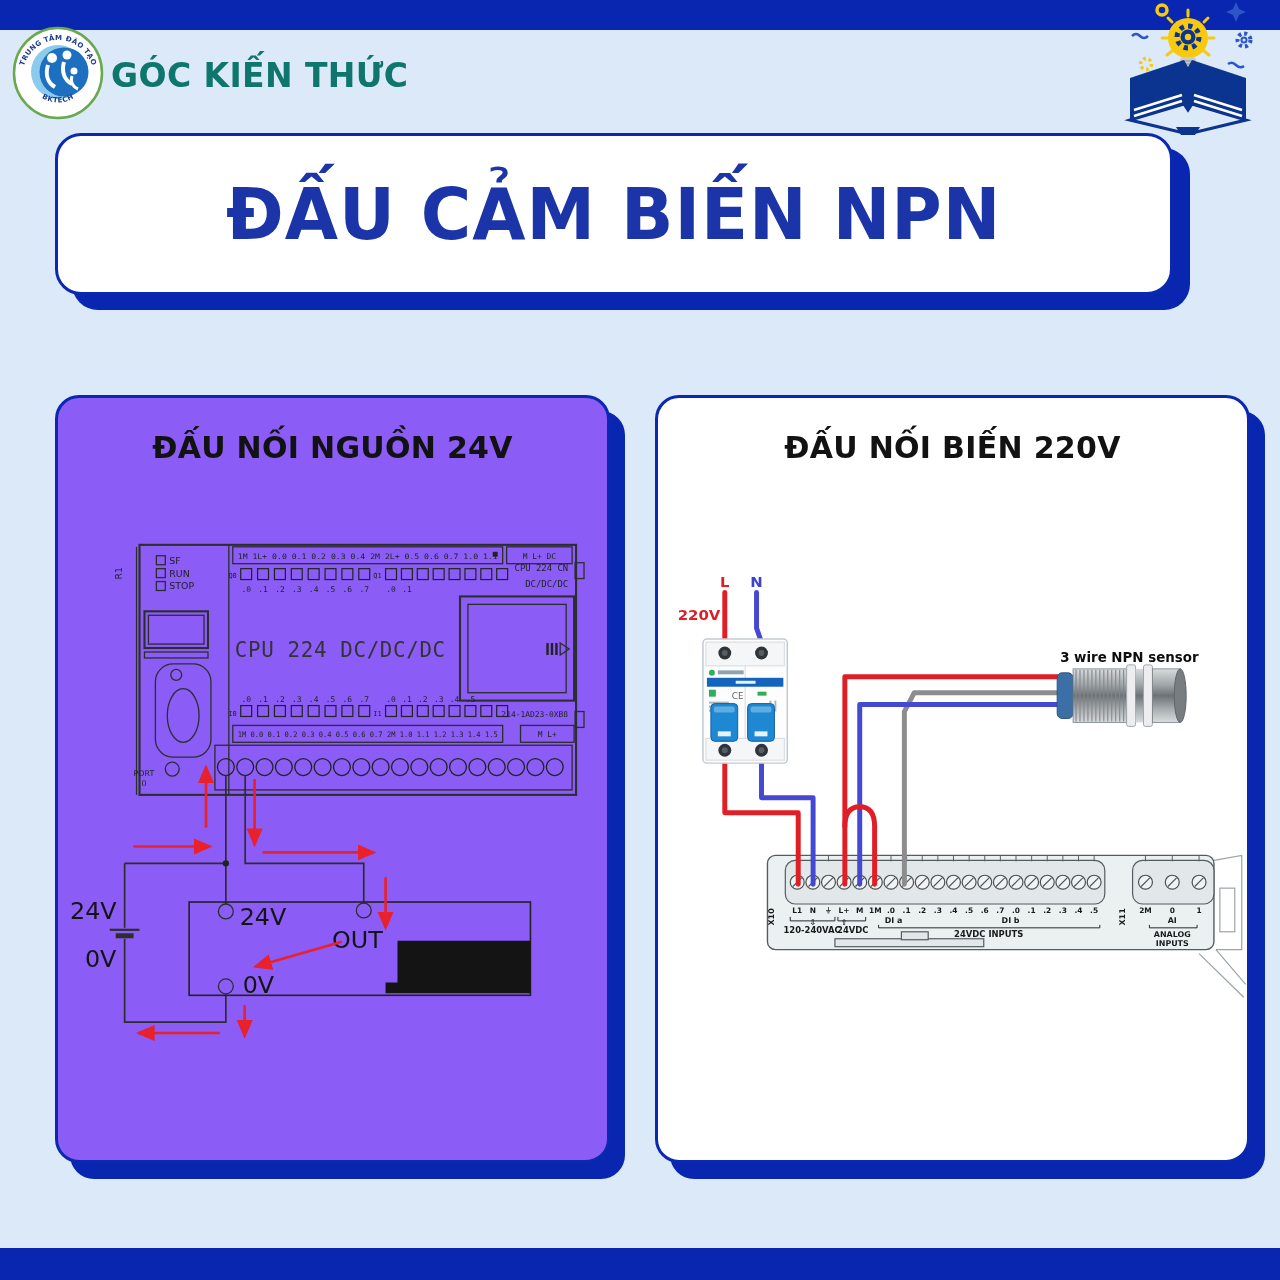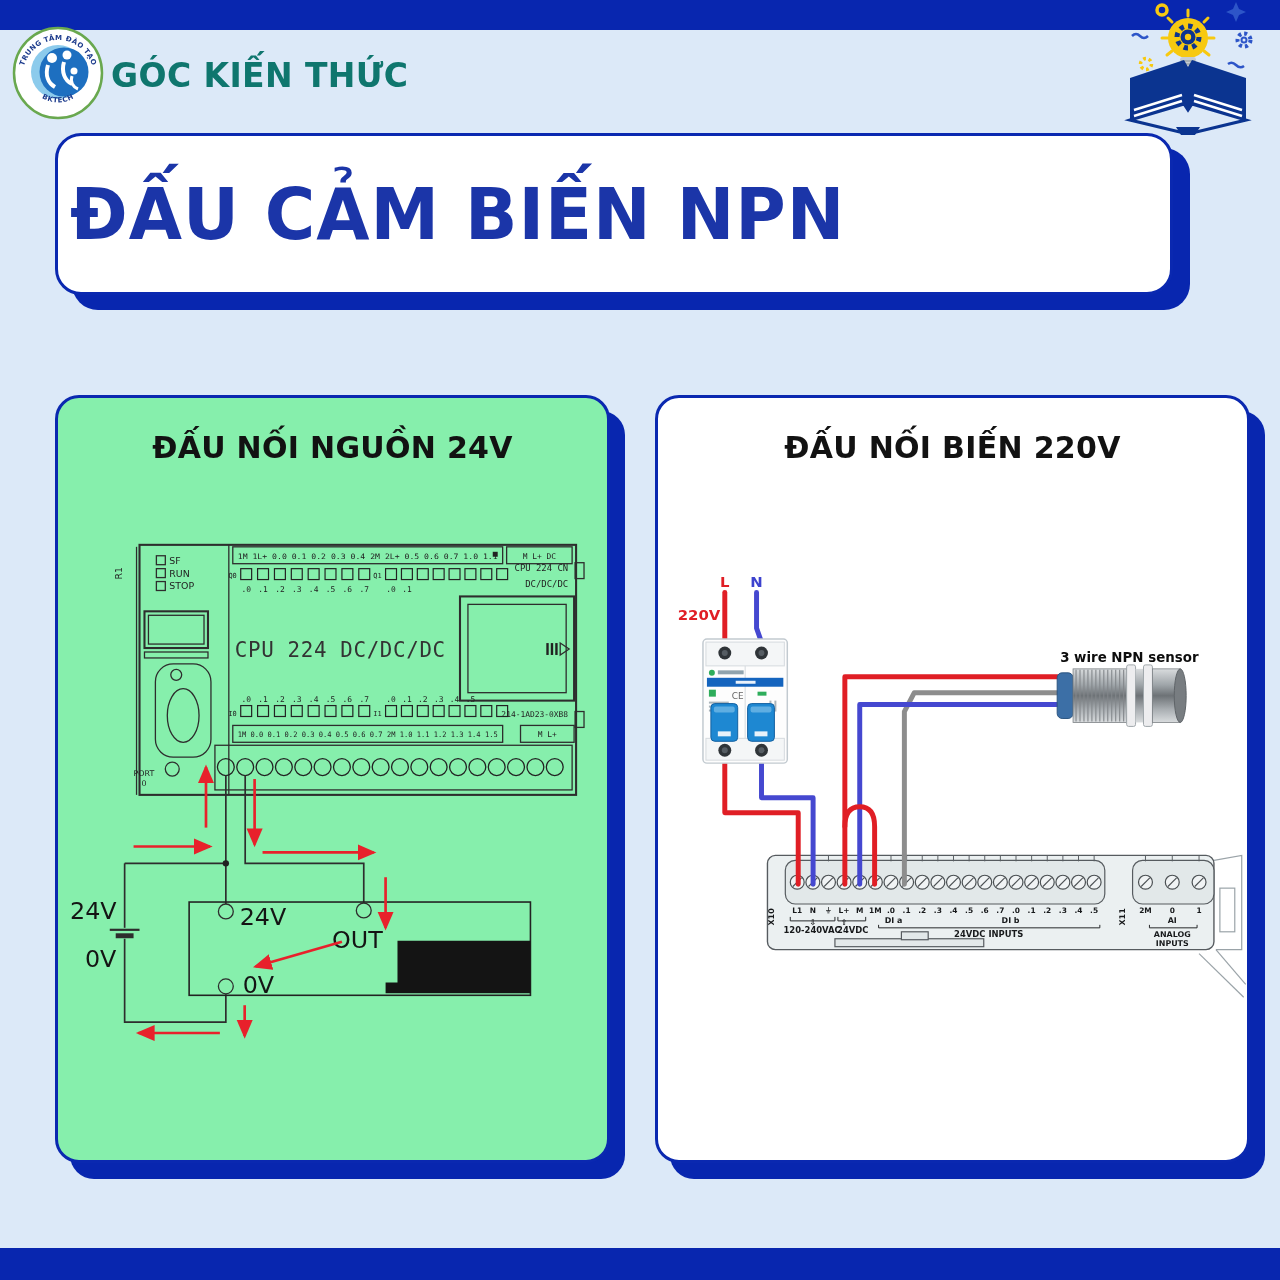--- a/index.html
+++ b/index.html
@@ -6,26 +6,26 @@
   body{width:1280px;height:1280px;position:relative;background:#DCE9F8;
        font-family:"DejaVu Sans","Liberation Sans",sans-serif;overflow:hidden;}
   .topbar{position:absolute;left:0;top:0;width:1280px;height:30px;background:#0826AF;}
   .bottombar{position:absolute;left:0;top:1248px;width:1280px;height:32px;background:#0826AF;}
   .brand{position:absolute;left:111px;top:56px;font-size:33px;font-weight:bold;
          color:#0f766e;letter-spacing:.4px;}
   .logo{position:absolute;left:12px;top:26px;width:92px;height:94px;}
   .illus{position:absolute;left:1118px;top:0;width:140px;height:135px;}
   .title-card{position:absolute;left:55px;top:133px;width:1112px;height:156px;background:#fff;
       border:3px solid #0A28B0;border-radius:26px;box-shadow:17px 15px 0 0 #0826AF;
-      display:flex;align-items:center;justify-content:flex-start;}
+      display:flex;align-items:center;justify-content:center;}
   .title-card h1{margin:0;font-size:71px;font-weight:bold;color:#1B35A8;
       transform:scaleX(.97);letter-spacing:1px;white-space:nowrap;}
   .panel{position:absolute;top:395px;height:768px;border:3px solid #0A28B0;border-radius:24px;
       box-shadow:15px 16px 0 0 #0826AF;box-sizing:border-box;}
-  .panel-left{left:55px;width:555px;background:#86efac;text-decoration:underline;}
+  .panel-left{left:55px;width:555px;background:#8b5cf6;text-decoration:underline;}
   .panel-right{left:655px;width:595px;background:#ffffff;}
   .panel h2{position:absolute;left:0;top:32px;width:100%;margin:0;text-align:center;
       font-size:30px;font-weight:bold;color:#121212;letter-spacing:.3px;}
   svg.diagram{position:absolute;left:0;top:0;}
 
   
   .dl{stroke:#2d2d2d;stroke-width:1.3;fill:none;}
   .dt{stroke:#2d2d2d;stroke-width:2.1;fill:none;}
   .wire{stroke:#2d2d2d;stroke-width:1.7;fill:none;}
   .arrow{stroke:#E8212B;stroke-width:2.7;fill:none;marker-end:url(#ah);}

